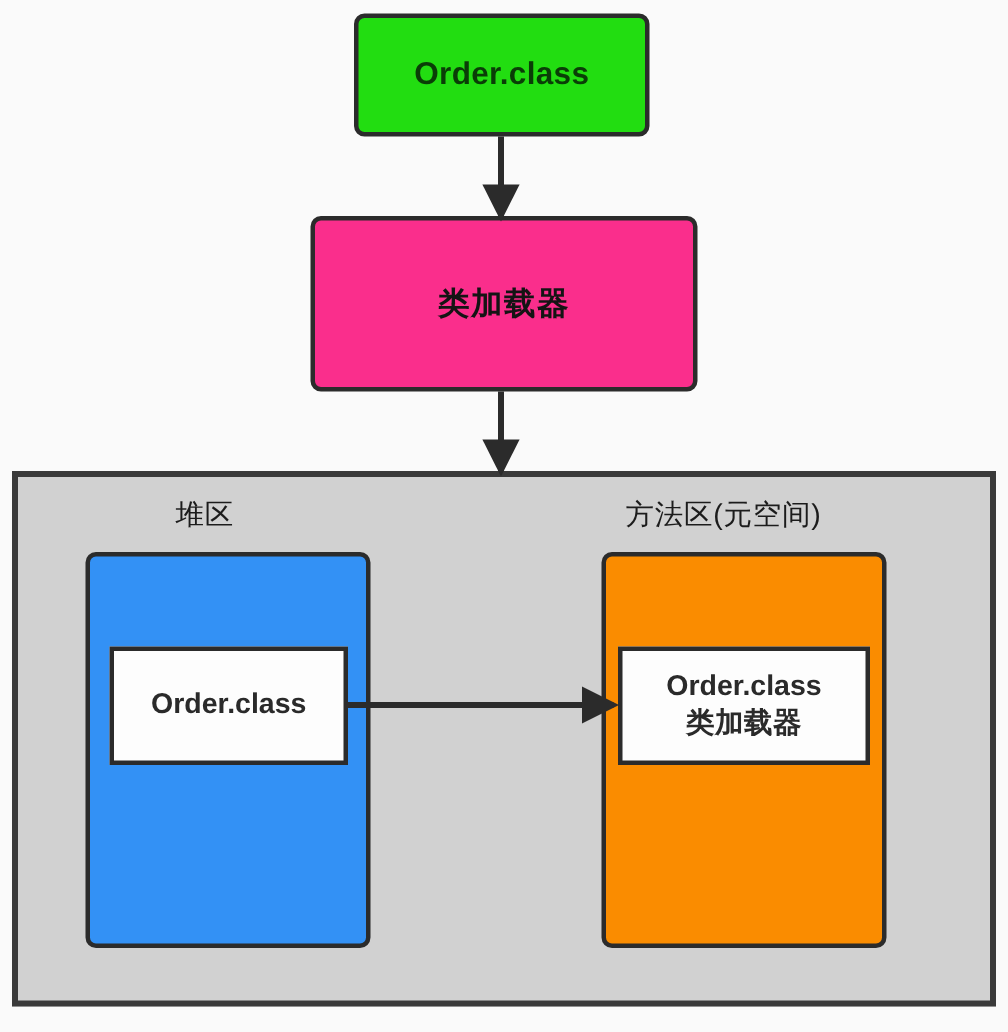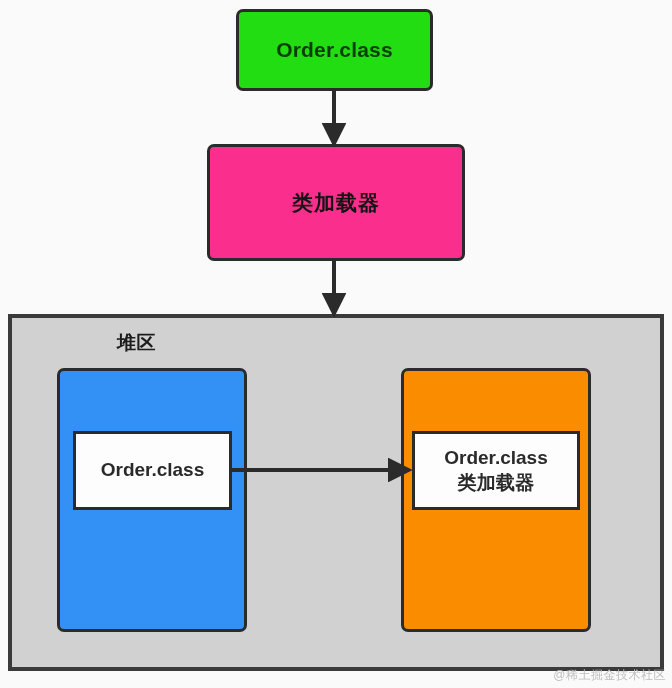--- a/index.html
+++ b/index.html
@@ -70,21 +70,21 @@
     height: 357px;
     box-sizing: border-box;
     background: #d1d1d1;
     border: 4px solid #3a3a3a;
   }
 
   
   .region-label {
     position: absolute;
     font-size: 19px;
-    font-weight: bold;
+    font-weight: normal;
     color: #1c1c1c;
     white-space: nowrap;
     letter-spacing: .5px;
   }
   .label-heap  { left: 117px; top: 330px; }
   .label-method{ left: 417px; top: 330px; }
 
   
   .box-blue {
     left: 57px;
@@ -158,20 +158,21 @@
     <span>Order.class</span>
   </div>
 
   <div class="node box-pink">
     <span>类加载器</span>
   </div>
 
   <div class="container-gray"></div>
 
   <div class="region-label label-heap">堆区</div>
+  <div class="region-label label-method">方法区(元空间)</div>
 
   <div class="node box-blue"></div>
 
   <div class="node box-orange"></div>
 
   <div class="card-white card-heap">
     <span class="ln1">Order.class</span>
   </div>
 
   <div class="card-white card-method">
@@ -186,15 +187,14 @@
       </marker>
     </defs>
 
     <line x1="334" y1="91" x2="334" y2="144" stroke="#2b2b2b" stroke-width="4" marker-end="url(#head)"></line>
 
     <line x1="334" y1="261" x2="334" y2="314" stroke="#2b2b2b" stroke-width="4" marker-end="url(#head)"></line>
 
     <line x1="232" y1="470" x2="409" y2="470" stroke="#2b2b2b" stroke-width="4" marker-end="url(#head)"></line>
   </svg>
 
-  <div class="watermark">@稀土掘金技术社区</div>
 
 </div>
 
 </body></html>

